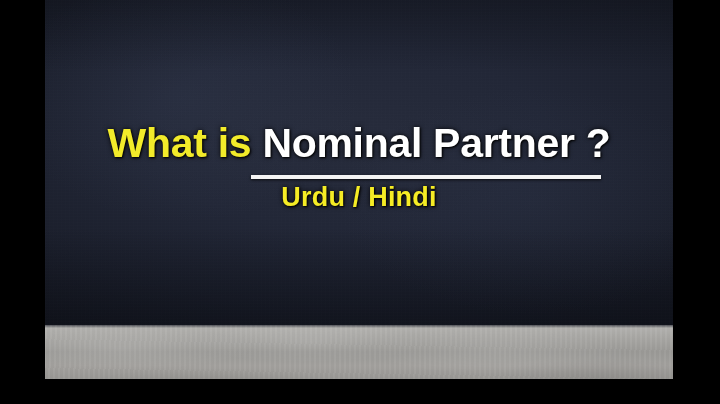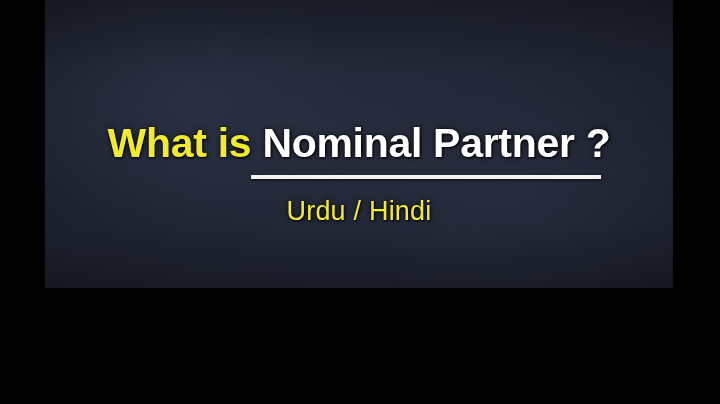--- a/index.html
+++ b/index.html
@@ -3,21 +3,21 @@
 <meta charset="utf-8">
 <style>
   html, body {
     margin: 0;
     padding: 0;
     background: #000;
   }
   #stage {
     position: relative;
     width: 720px;
-    height: 288px;
+    height: 379px;
     overflow: hidden;
     background: #000000;
     font-family: "Liberation Sans", sans-serif;
   }
 
   
   .bar {
     position: absolute;
     top: 0;
     bottom: 0;
@@ -142,23 +142,23 @@
     position: absolute;
     left: 206px;          
     top: 57px;
     width: 350px;
     height: 4px;
     background: #f4f4f4;
     box-shadow: 0 1px 3px rgba(0,0,0,.75);
     z-index: 21;
   }
   .line3 {
-    margin-top: 28px;
+    margin-top: 14px;
     font-size: 27px;
-    font-weight: normal;
+    font-weight: bold;
     letter-spacing: 0.2px;
     color: #f5ec25;
     text-shadow: 0 0 5px rgba(0,0,0,.9), 1px 1px 2px rgba(0,0,0,.95);
     white-space: nowrap;
   }
 </style>
 </head>
 <body>
 
 <div id="stage">

